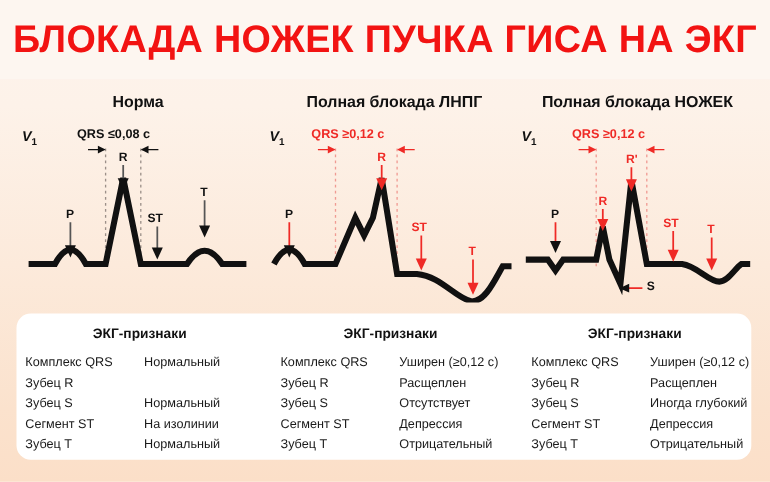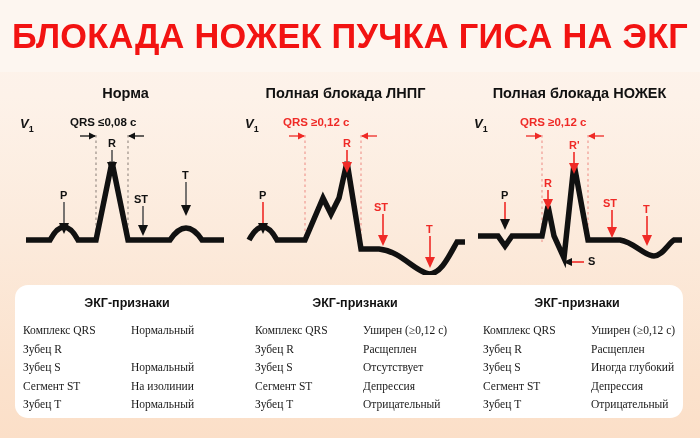--- a/index.html
+++ b/index.html
@@ -82,36 +82,35 @@
   .tbl-rows {
     position: absolute;
     top: 36px; left: 0; right: 0;
   }
   .trow {
     display: flex;
     height: 18.5px;
     align-items: center;
     font-size: 11.5px;
     color: #1a1a1a;
-    font-family: Liberation Serif, serif;
   }
   .tcell-k { width: 88px; flex: none; white-space: nowrap; }
   .tcell-v { white-space: nowrap; margin-left: 20px; }
 </style>
 </head>
 <body>
 
 <div id="page">
 
   <div id="title-band">
     <div id="main-title">БЛОКАДА НОЖЕК ПУЧКА ГИСА НА ЭКГ</div>
   </div>
 
   <div class="col-header" style="left:18px; width:215px;">Норма</div>
-  <div class="col-header" style="left:233px; width:225px;">Полная блокада ЛНПГ</div>
+  <div class="col-header" style="left:246px; width:225px;">Полная блокада ЛНПГ</div>
   <div class="col-header" style="left:472px; width:215px;">Полная блокада НОЖЕК</div>
 
   <div class="panel" style="left:18px; width:215px;">
     <svg width="215" height="165" viewBox="0 0 215 165">
 
       <line x1="78" y1="25" x2="78" y2="130" stroke="#9b8f88" stroke-width="1.2" stroke-dasharray="2.5,3"></line>
       <line x1="110" y1="25" x2="110" y2="130" stroke="#9b8f88" stroke-width="1.2" stroke-dasharray="2.5,3"></line>
 
       <line x1="62" y1="26" x2="77" y2="26" stroke="#111" stroke-width="1.3"></line>
       <polygon points="78,26 71,22.5 71,29.5" fill="#111"></polygon>

